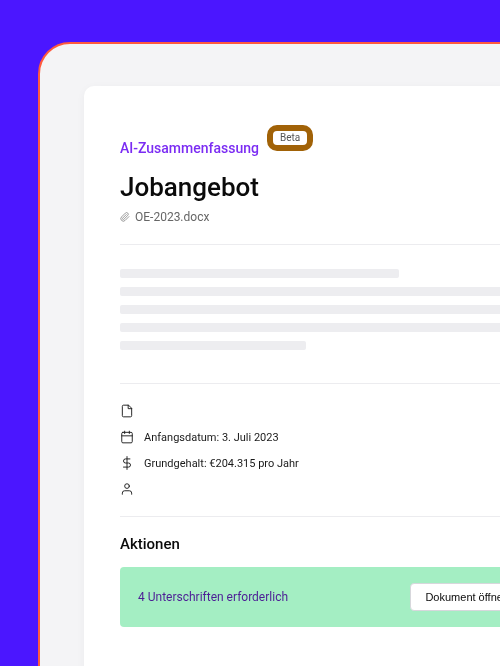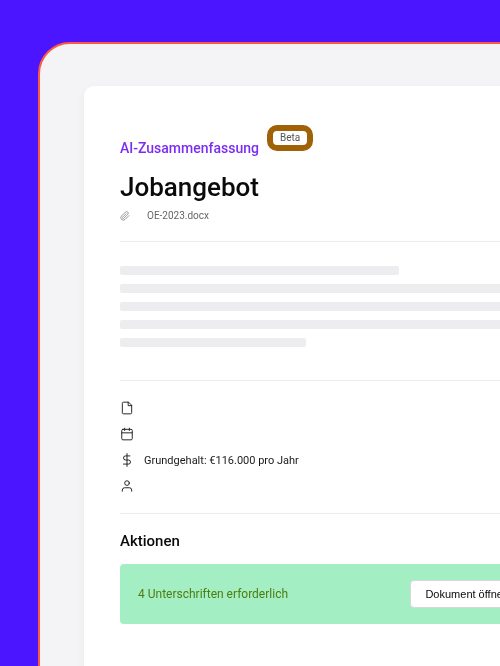--- a/index.html
+++ b/index.html
@@ -62,23 +62,22 @@
       display: flex;
       align-items: center;
       gap: 5px;
       margin-bottom: 20px;
     }
     .clip-icon {
       color: #888;
       font-size: 10px;
     }
     .file-name {
-      font-size: 10px;
+      font-size: 12px;
       color: #666;
-      margin-left: 12px;
     }
     .divider {
       height: 1px;
       background: #ececef;
       margin: 0 0 0 0;
     }
     .skeleton-block {
       padding: 24px 0 24px 0;
     }
     .skeleton-line {
@@ -119,21 +118,21 @@
       background: #a4eec3;
       border-radius: 4px;
       padding: 16px 18px;
       display: flex;
       align-items: center;
       justify-content: space-between;
       gap: 12px;
     }
     .banner-text {
       font-size: 12px;
-      color: #4d7c0f;
+      color: #4c1d95;
     }
     .open-btn {
       background: #ffffff;
       border: 1px solid #d7d7dc;
       border-radius: 4px;
       padding: 7px 14px;
       font-size: 11px;
       color: #0a0a0a;
       cursor: pointer;
       white-space: nowrap;
@@ -185,29 +184,30 @@
       </div>
       <div class="meta-row">
         <span class="meta-icon">
           <svg width="14" height="14" viewBox="0 0 24 24" fill="none" stroke="currentColor" stroke-width="1.6" stroke-linecap="round" stroke-linejoin="round">
               <rect x="3" y="4" width="18" height="18" rx="2" ry="2"></rect>
               <line x1="16" y1="2" x2="16" y2="6"></line>
               <line x1="8" y1="2" x2="8" y2="6"></line>
               <line x1="3" y1="10" x2="21" y2="10"></line>
             </svg>
         </span>
+        <span class="meta-text">Anfangsdatum: 3. Juli 2023</span>
       </div>
       <div class="meta-row">
         <span class="meta-icon">
           <svg width="14" height="14" viewBox="0 0 24 24" fill="none" stroke="currentColor" stroke-width="1.6" stroke-linecap="round" stroke-linejoin="round">
               <line x1="12" y1="1" x2="12" y2="23"></line>
               <path d="M17 5H9.5a3.5 3.5 0 0 0 0 7h5a3.5 3.5 0 0 1 0 7H6"></path>
             </svg>
         </span>
-        <span class="meta-text">Grundgehalt: €116.000 pro Jahr</span>
+        <span class="meta-text">Grundgehalt: €204.315 pro Jahr</span>
       </div>
       <div class="meta-row">
         <span class="meta-icon">
           <svg width="14" height="14" viewBox="0 0 24 24" fill="none" stroke="currentColor" stroke-width="1.6" stroke-linecap="round" stroke-linejoin="round">
               <path d="M20 21v-2a4 4 0 0 0-4-4H8a4 4 0 0 0-4 4v2"></path>
               <circle cx="12" cy="7" r="4"></circle>
             </svg>
         </span>
       </div>
     </div>

